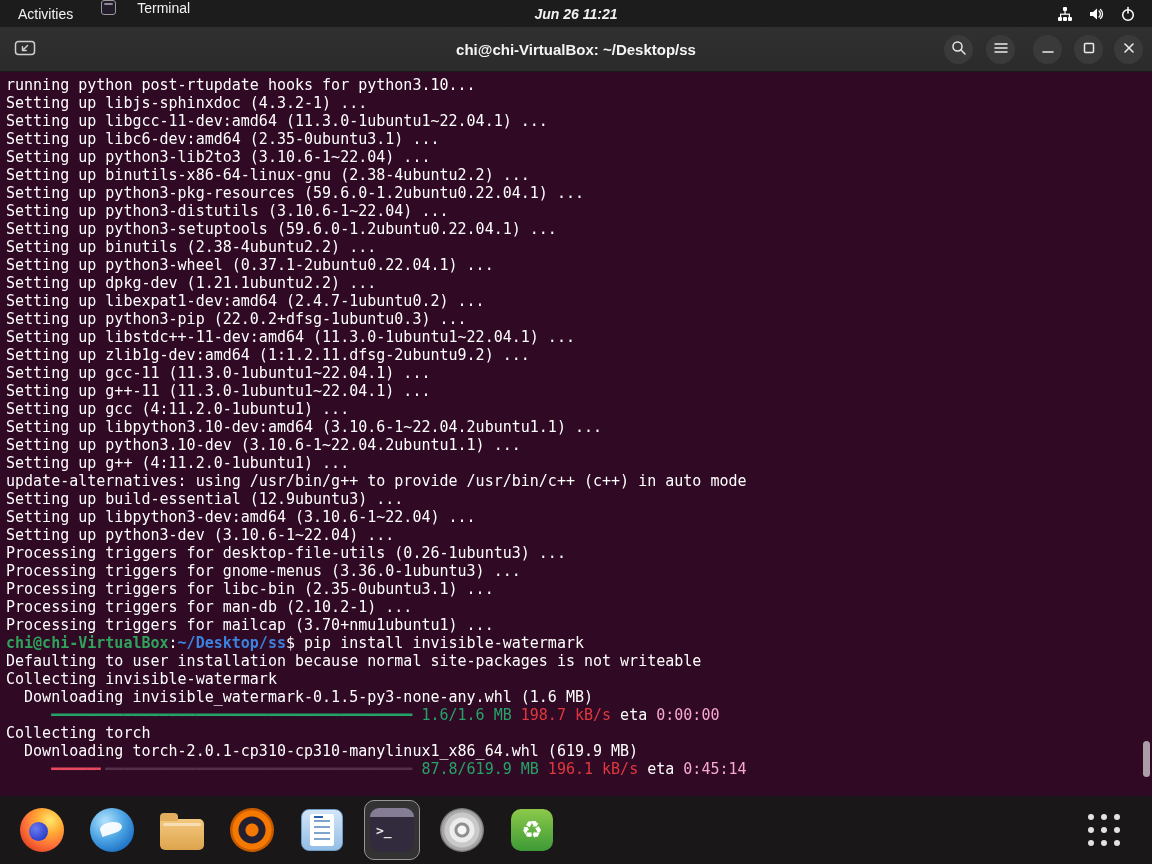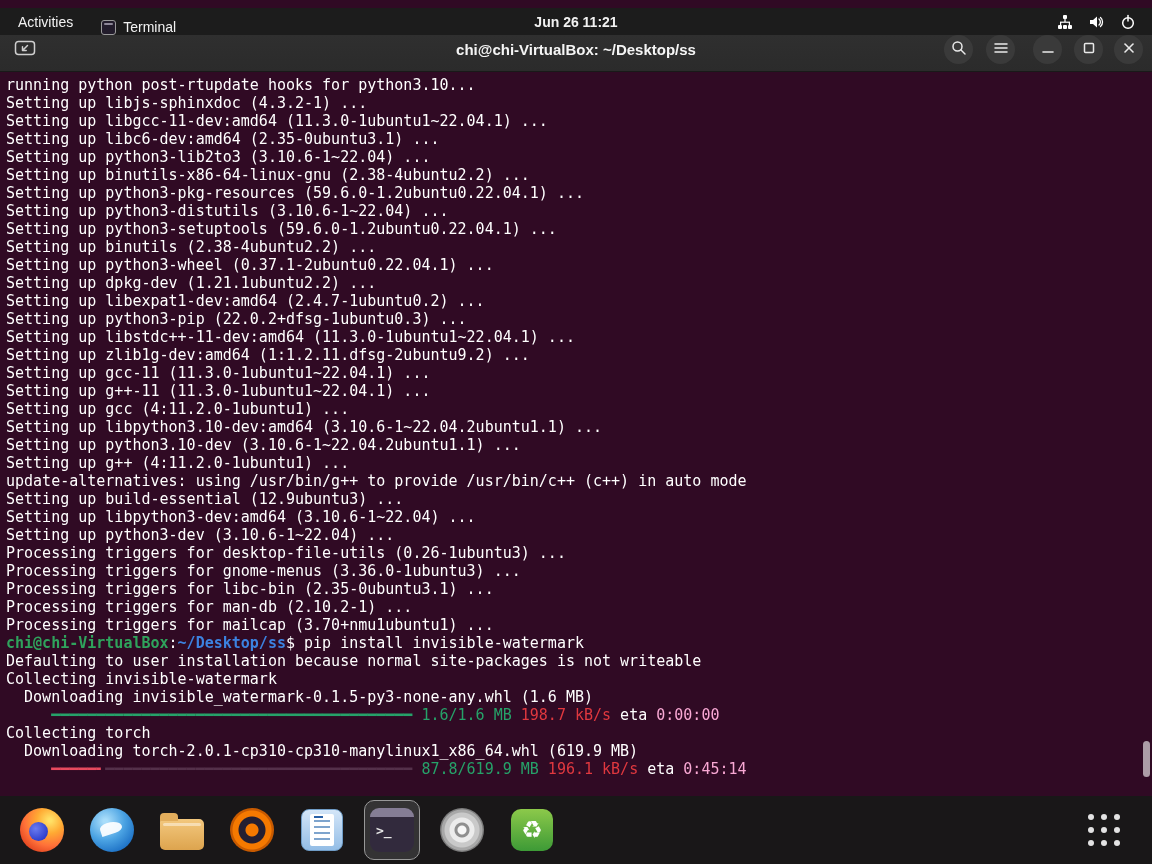--- a/index.html
+++ b/index.html
@@ -1,28 +1,28 @@
 <!DOCTYPE html>
 <html><head>
 <meta charset="utf-8">
 <style>
   * { box-sizing: border-box; }
   html,body { margin:0; padding:0; width:1152px; height:864px; overflow:hidden;
     background:#300a24; font-family:"Liberation Sans", sans-serif; }
 
   
   .topbar { position:absolute; top:0; left:0; width:1152px; height:27px;
-    background:#1c1c1c; color:#f2f2f2; display:flex; align-items:center; font-size:14px; z-index:30;margin-top:8px; }
+    background:#1c1c1c; color:#f2f2f2; display:flex; align-items:center; font-size:14px; z-index:30; }
   .activities { padding:0 18px; height:100%; display:flex; align-items:center; cursor:pointer; }
-  .taskbar-app { display:flex; align-items:flex-end; gap:7px; height:100%; padding:0 10px; cursor:pointer; }
+  .taskbar-app { display:flex; align-items:flex-start; gap:21px; height:100%; padding:0 10px; cursor:pointer; }
   .tb-term-icon { width:15px; height:15px; background:#221c2b; border:1px solid #9a9a9a;
     border-radius:3px; position:relative; }
   .tb-term-icon::before { content:""; position:absolute; top:2px; left:2px; right:2px; height:2px;
     background:#8d8798; border-radius:1px; }
-  .clock { position:absolute; left:50%; transform:translateX(-50%); font-weight:bold; cursor:pointer; }
+  .clock { position:absolute; left:50%; transform:translateX(-50%); font-weight:bold; cursor:pointer;font-style:italic; }
   .status { position:absolute; right:8px; top:0; height:27px; display:flex; align-items:center; gap:15px;
     padding:0 8px; cursor:pointer; }
   .status svg { display:block; }
 
   
   .titlebar { position:absolute; top:27px; left:0; width:1152px; height:45px;
     background:linear-gradient(#303030,#2b2b2b); border-bottom:1px solid #191919; z-index:20; }
   .win-title { position:absolute; left:0; right:0; top:0; height:45px; display:flex;
     align-items:center; justify-content:center; color:#f5f5f5; font-weight:bold; font-size:15px;text-align:right; }
   .hdr-btn { position:absolute; top:8px; width:29px; height:29px; border-radius:50%;

